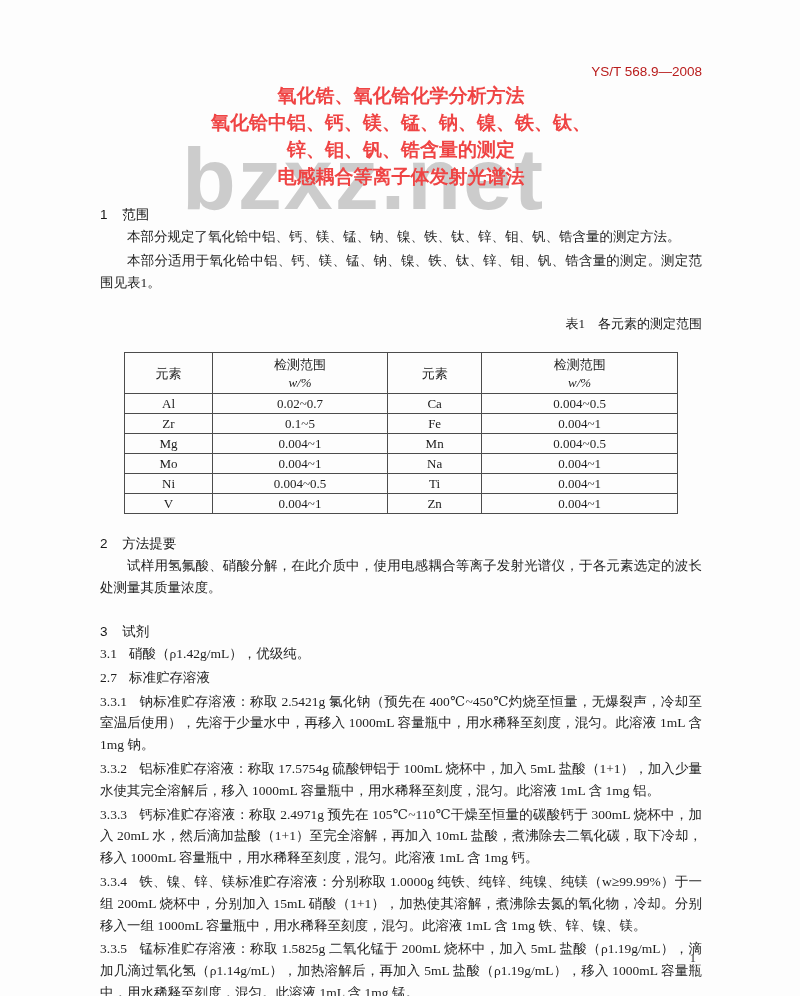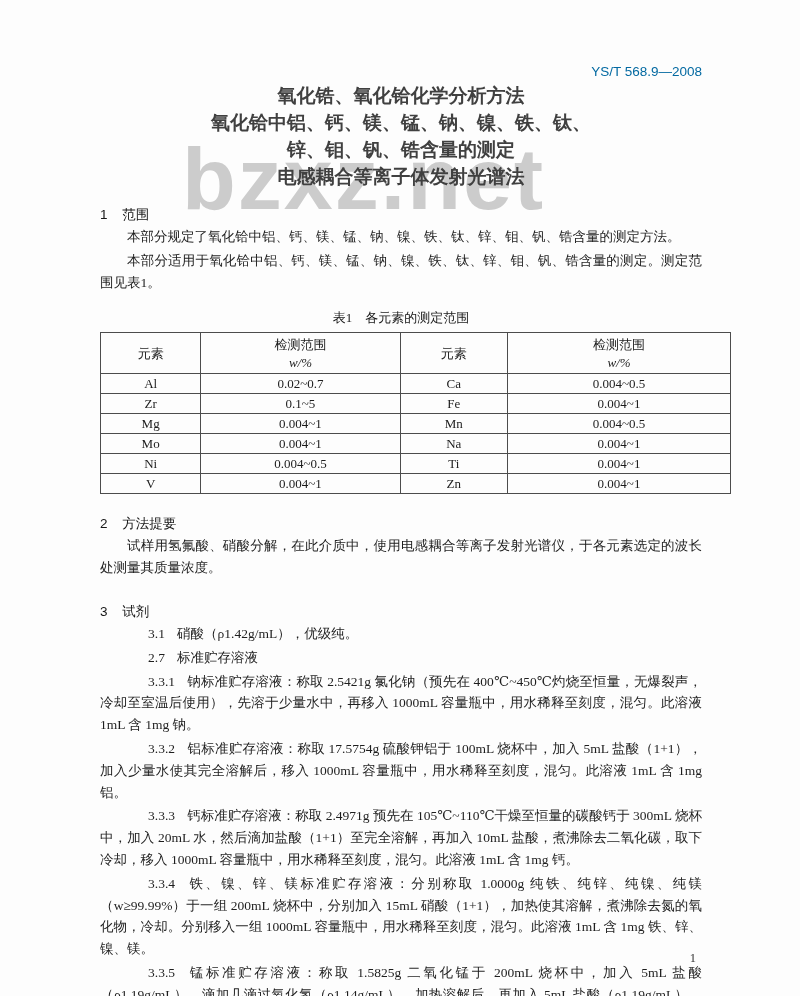--- a/index.html
+++ b/index.html
@@ -26,59 +26,59 @@
     position:absolute;
     left:100px; top:0;
     width:602px;
     z-index:1;
   }
   .doc-number {
     margin-top:64px;
     text-align:right;
     font-family:"Liberation Sans","DejaVu Sans",sans-serif;
     font-size:13.5px;
-    color:#0369a1;
+    color:#b91c1c;
   }
   .title-block {
     margin-top:3px;
     text-align:center;
     font-family:"Liberation Sans","DejaVu Sans",sans-serif;
     font-weight:bold;
     font-size:19px;
     line-height:27px;
-    color:#404040;
+    color:#ef4444;
   }
   .sec-heading {
     font-family:"Liberation Sans","DejaVu Sans",sans-serif;
     font-weight:normal;
     font-size:13.5px;
     color:#161616;
     margin:0;
   }
   .sec-heading .sec-num { margin-right:1.1em; }
   .s1-heading { margin-top:16px; }
   .s2-heading { margin-top:21px; }
   .s3-heading { margin-top:24px; }
   .para {
     margin:2px 0 0 0;
     font-size:13.5px;
     line-height:21.8px;
     text-align:justify;
     text-indent:2em;
   }
   .table-caption {
-    margin-top:16px;
-    text-align:center;
+    margin-top:22px;
+    text-align:right;
     font-size:13px;
     color:#1a1a1a;
   }
   table.t1 {
-    margin:5px auto 0 auto;
+    margin:19px auto 0 auto;
     border-collapse:collapse;
-    width:631px;
+    width:554px;
     font-size:13px;
     color:#1c1c1c;
   }
   table.t1 td {
     border:1px solid #4c4c4c;
     text-align:center;
     vertical-align:middle;
     padding:0;
     height:19px;
     line-height:19px;
@@ -89,21 +89,21 @@
   .c-el2 { width:90px; }
   .c-rg2 { width:188px; }
   .th-line { line-height:18px; }
   .wpct { font-style:italic; line-height:17px; }
   .clause {
     margin:2px 0 0 0;
     font-size:13.5px;
     line-height:21.8px;
     text-align:justify;
   }
-  .clause .cl-num { margin-right:0.9em;margin-left:48px; }
+  .clause .cl-num { margin-right:0.9em; }
   .page-number {
     position:absolute;
     right:104px; bottom:30px;
     font-size:12.5px;
     color:#333;
     z-index:1;
   }
 </style>
 </head>
 <body>

